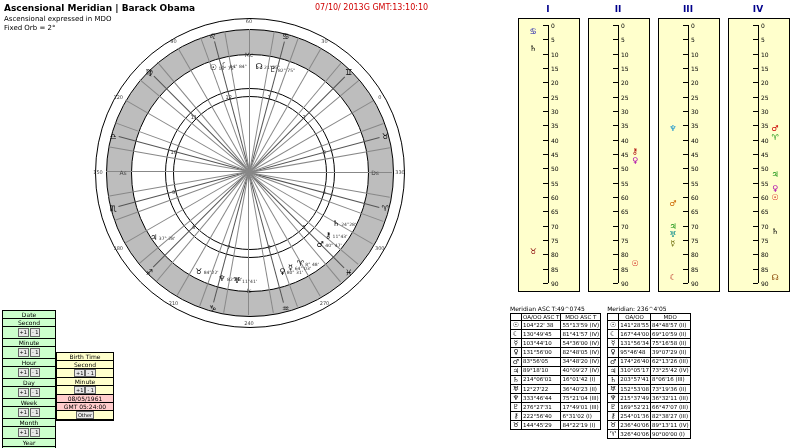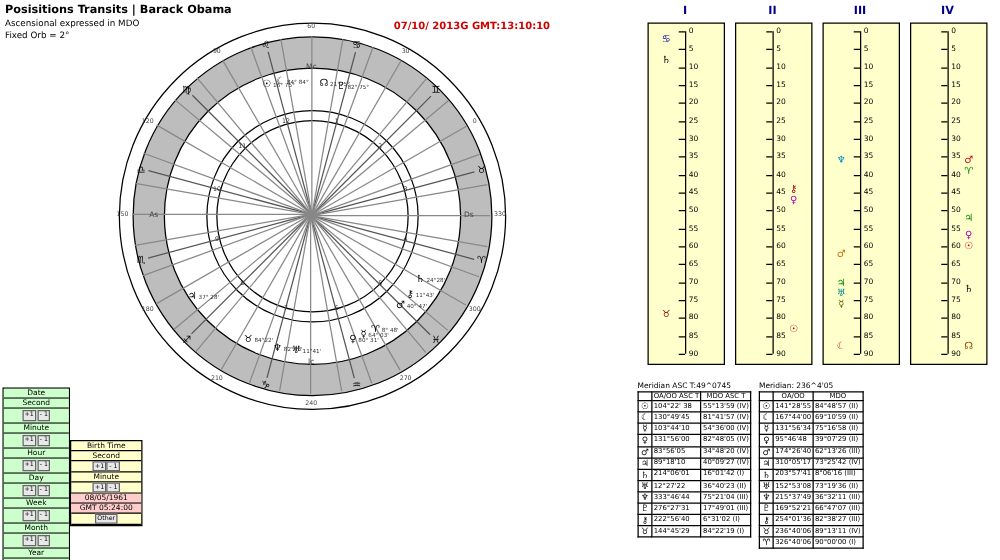--- a/index.html
+++ b/index.html
@@ -3,21 +3,21 @@
 <meta charset="utf-8">
 <style>
   html,body{margin:0;padding:0;}
   body{width:800px;height:448px;background:#ffffff;font-family:"DejaVu Sans","Liberation Sans",sans-serif;font-size:7px;color:#000;overflow:hidden;position:relative;}
   .abs{position:absolute;}
 
   
   #title{left:4px;top:3px;font-size:9px;font-weight:bold;}
   #subtitle1{left:4px;top:15px;font-size:7px;}
   #subtitle2{left:4px;top:24px;font-size:7px;}
-  #datestamp{left:315px;top:16px;font-size:8px;color:#d00000;font-weight:bold;}
+  #datestamp{left:315px;top:3px;font-size:8px;color:#d00000;font-weight:normal;}
 
   
   #wheel{left:95px;top:18px;width:310px;height:310px;}
   .ring{position:absolute;border-radius:50%;}
   .r1{left:0;top:0;width:308px;height:308px;border:1px solid #000;background:#ffffff;}
   .r2{left:11px;top:11px;width:286px;height:286px;border:1px solid #000;background:#bdbdbd;}
   .r3{left:36px;top:36px;width:236px;height:236px;border:1px solid #000;background:#ffffff;}
   .r4{left:70px;top:70px;width:168px;height:168px;border:1px solid #000;background:#ffffff;}
   .r5{left:78px;top:78px;width:152px;height:152px;border:1px solid #000;background:#ffffff;}
   .spoke{position:absolute;left:154px;top:154px;width:118px;height:0;border-top:1px solid #777;transform-origin:0 0;}
@@ -52,21 +52,21 @@
   #ctrl .lab{background:#ccffcc;}
   #ctrl .btns{background:#ccffcc;display:flex;justify-content:center;gap:1px;padding:1px 0;}
   .minib{border:1px solid #666;background:#e8e8e8;font-size:5px;line-height:7px;padding:0 1px;}
   #birth{left:56px;top:352px;width:56px;background:#ffffcc;border:1px solid #000;}
   #birth .row{text-align:center;border-bottom:1px solid #000;font-size:6px;}
   #birth .dateval{background:#ffcccc;font-size:6px;}
 </style>
 </head>
 <body>
 
-<div class="abs" id="title">Posisitions Transits | Barack Obama</div>
+<div class="abs" id="title">Ascensional Meridian | Barack Obama</div>
 <div class="abs" id="subtitle1">Ascensional expressed in MDO</div>
 <div class="abs" id="subtitle2">Fixed Orb = 2°</div>
 <div class="abs" id="datestamp">07/10/ 2013G GMT:13:10:10</div>
 
 <div class="abs" id="wheel">
   <div class="ring r1"></div>
   <div class="ring r2"></div>
   <div class="ring r3"></div>
   <div class="ring r4"></div>
   <div class="ring r5"></div>

